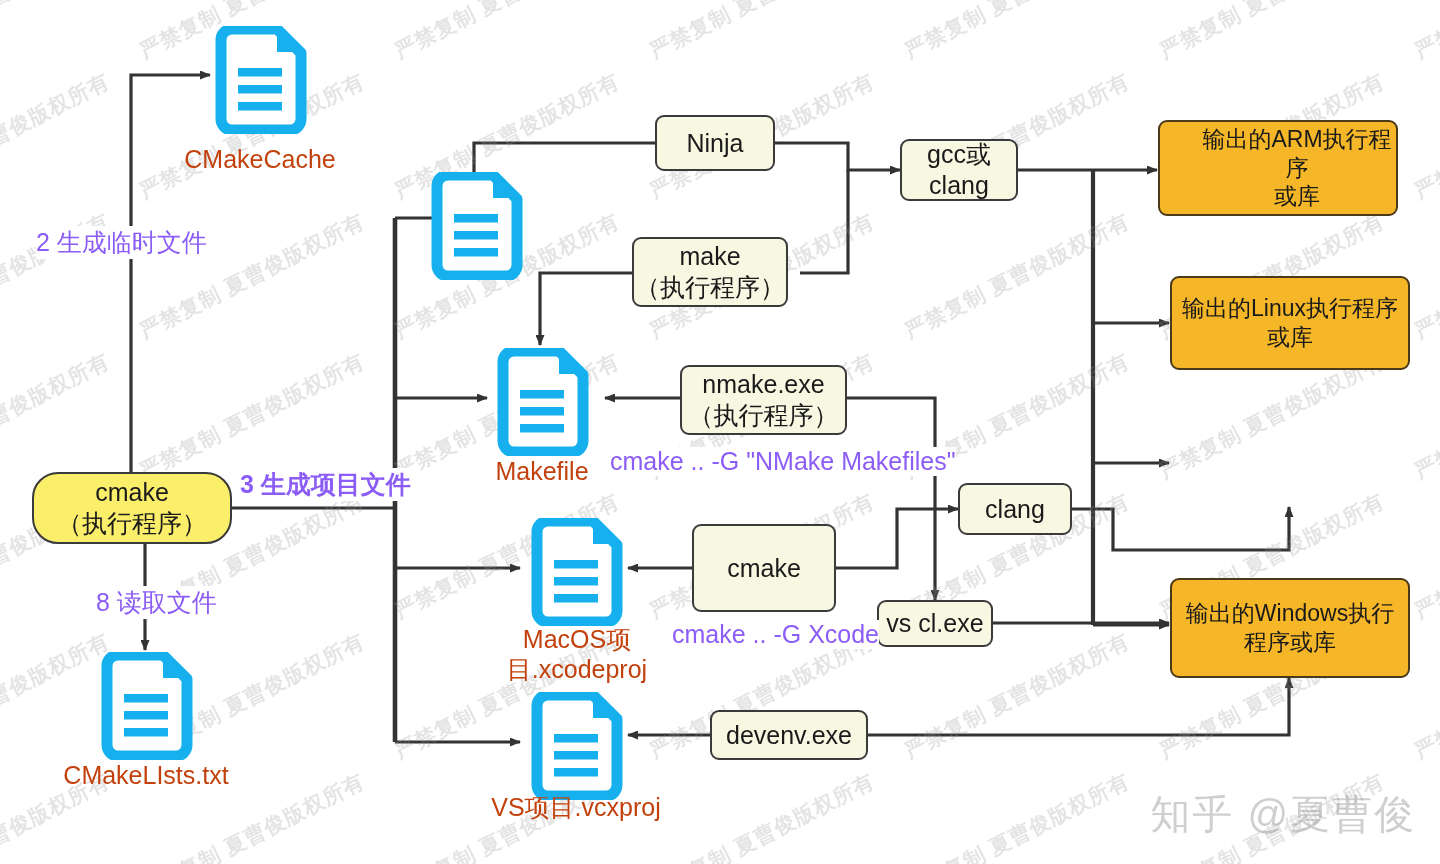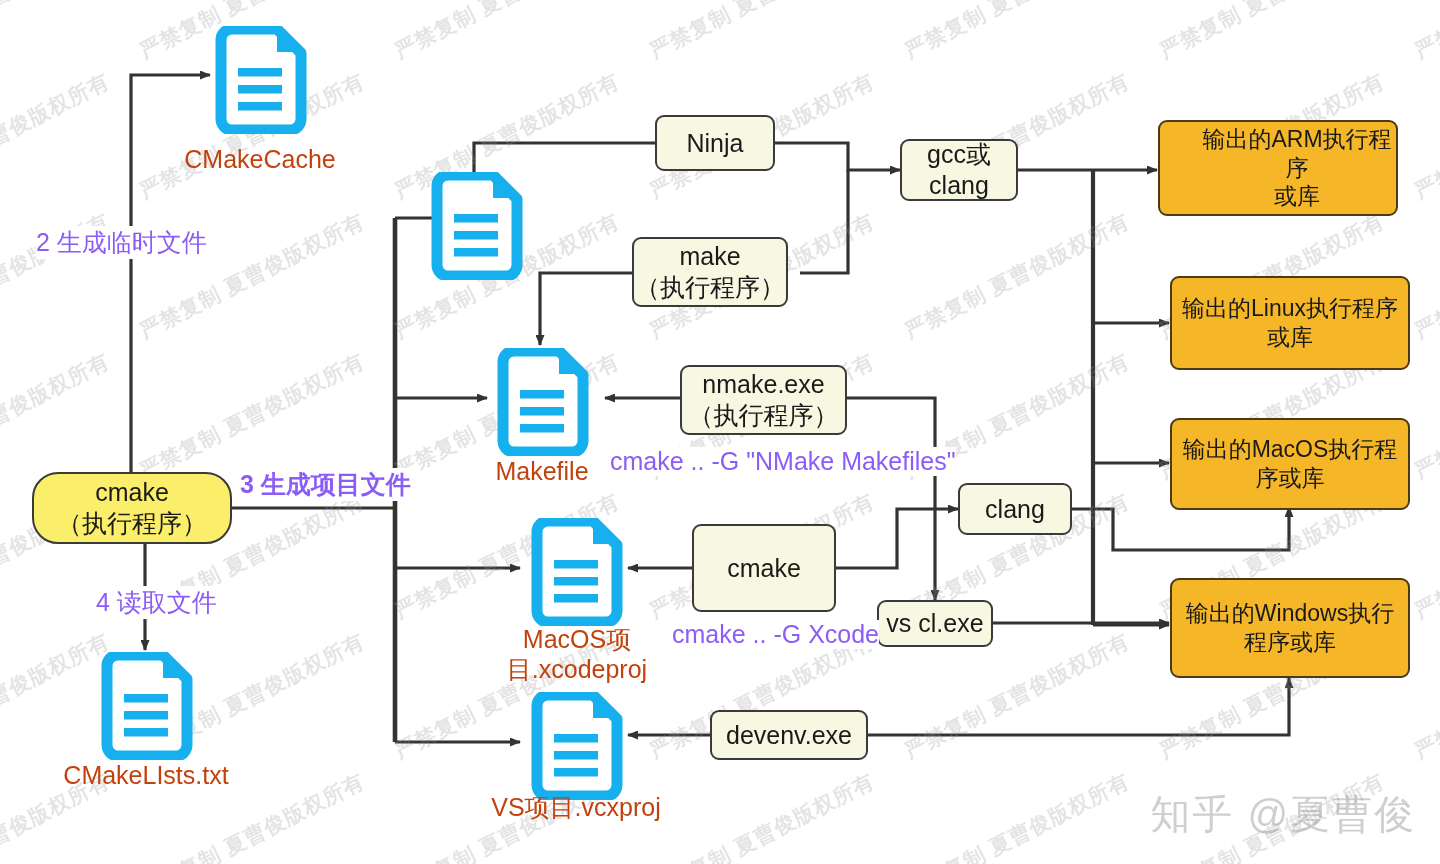--- a/index.html
+++ b/index.html
@@ -300,27 +300,25 @@
   <div class="node cream" style="left:958px; top:483px; width:114px; height:52px;">clang</div>
 
   <div class="node cream" style="left:877px; top:600px; width:116px; height:47px;">vs cl.exe</div>
 
   <div class="node orange" style="left:1158px; top:120px; width:240px; height:96px;padding-left:38px;">输出的ARM执行程序
 或库</div>
 
   <div class="node orange" style="left:1170px; top:276px; width:240px; height:94px;">输出的Linux执行程序
 或库</div>
 
-  <div class="node orange" style="left:1170px; top:418px; width:240px; height:92px;">输出的MacOS执行程
-序或库</div>
 
   <div class="node orange" style="left:1170px; top:578px; width:240px; height:100px;">输出的Windows执行
 程序或库</div>
 
   <div class="edgelabel" style="left:36px; top:226px;">2 生成临时文件</div>
-  <div class="edgelabel" style="left:96px; top:586px;">4 读取文件</div>
+  <div class="edgelabel" style="left:96px; top:586px;">8 读取文件</div>
   <div class="edgelabel" style="left:240px; top:468px;font-weight:bold;">3 生成项目文件</div>
   <div class="edgelabel" style="left:610px; top:447px;">cmake .. -G "NMake Makefiles"</div>
   <div class="edgelabel" style="left:672px; top:620px;">cmake .. -G Xcode</div>
 
   <div id="brand-watermark">知乎 @夏曹俊</div>
 
 </div>
 
 </body></html>

